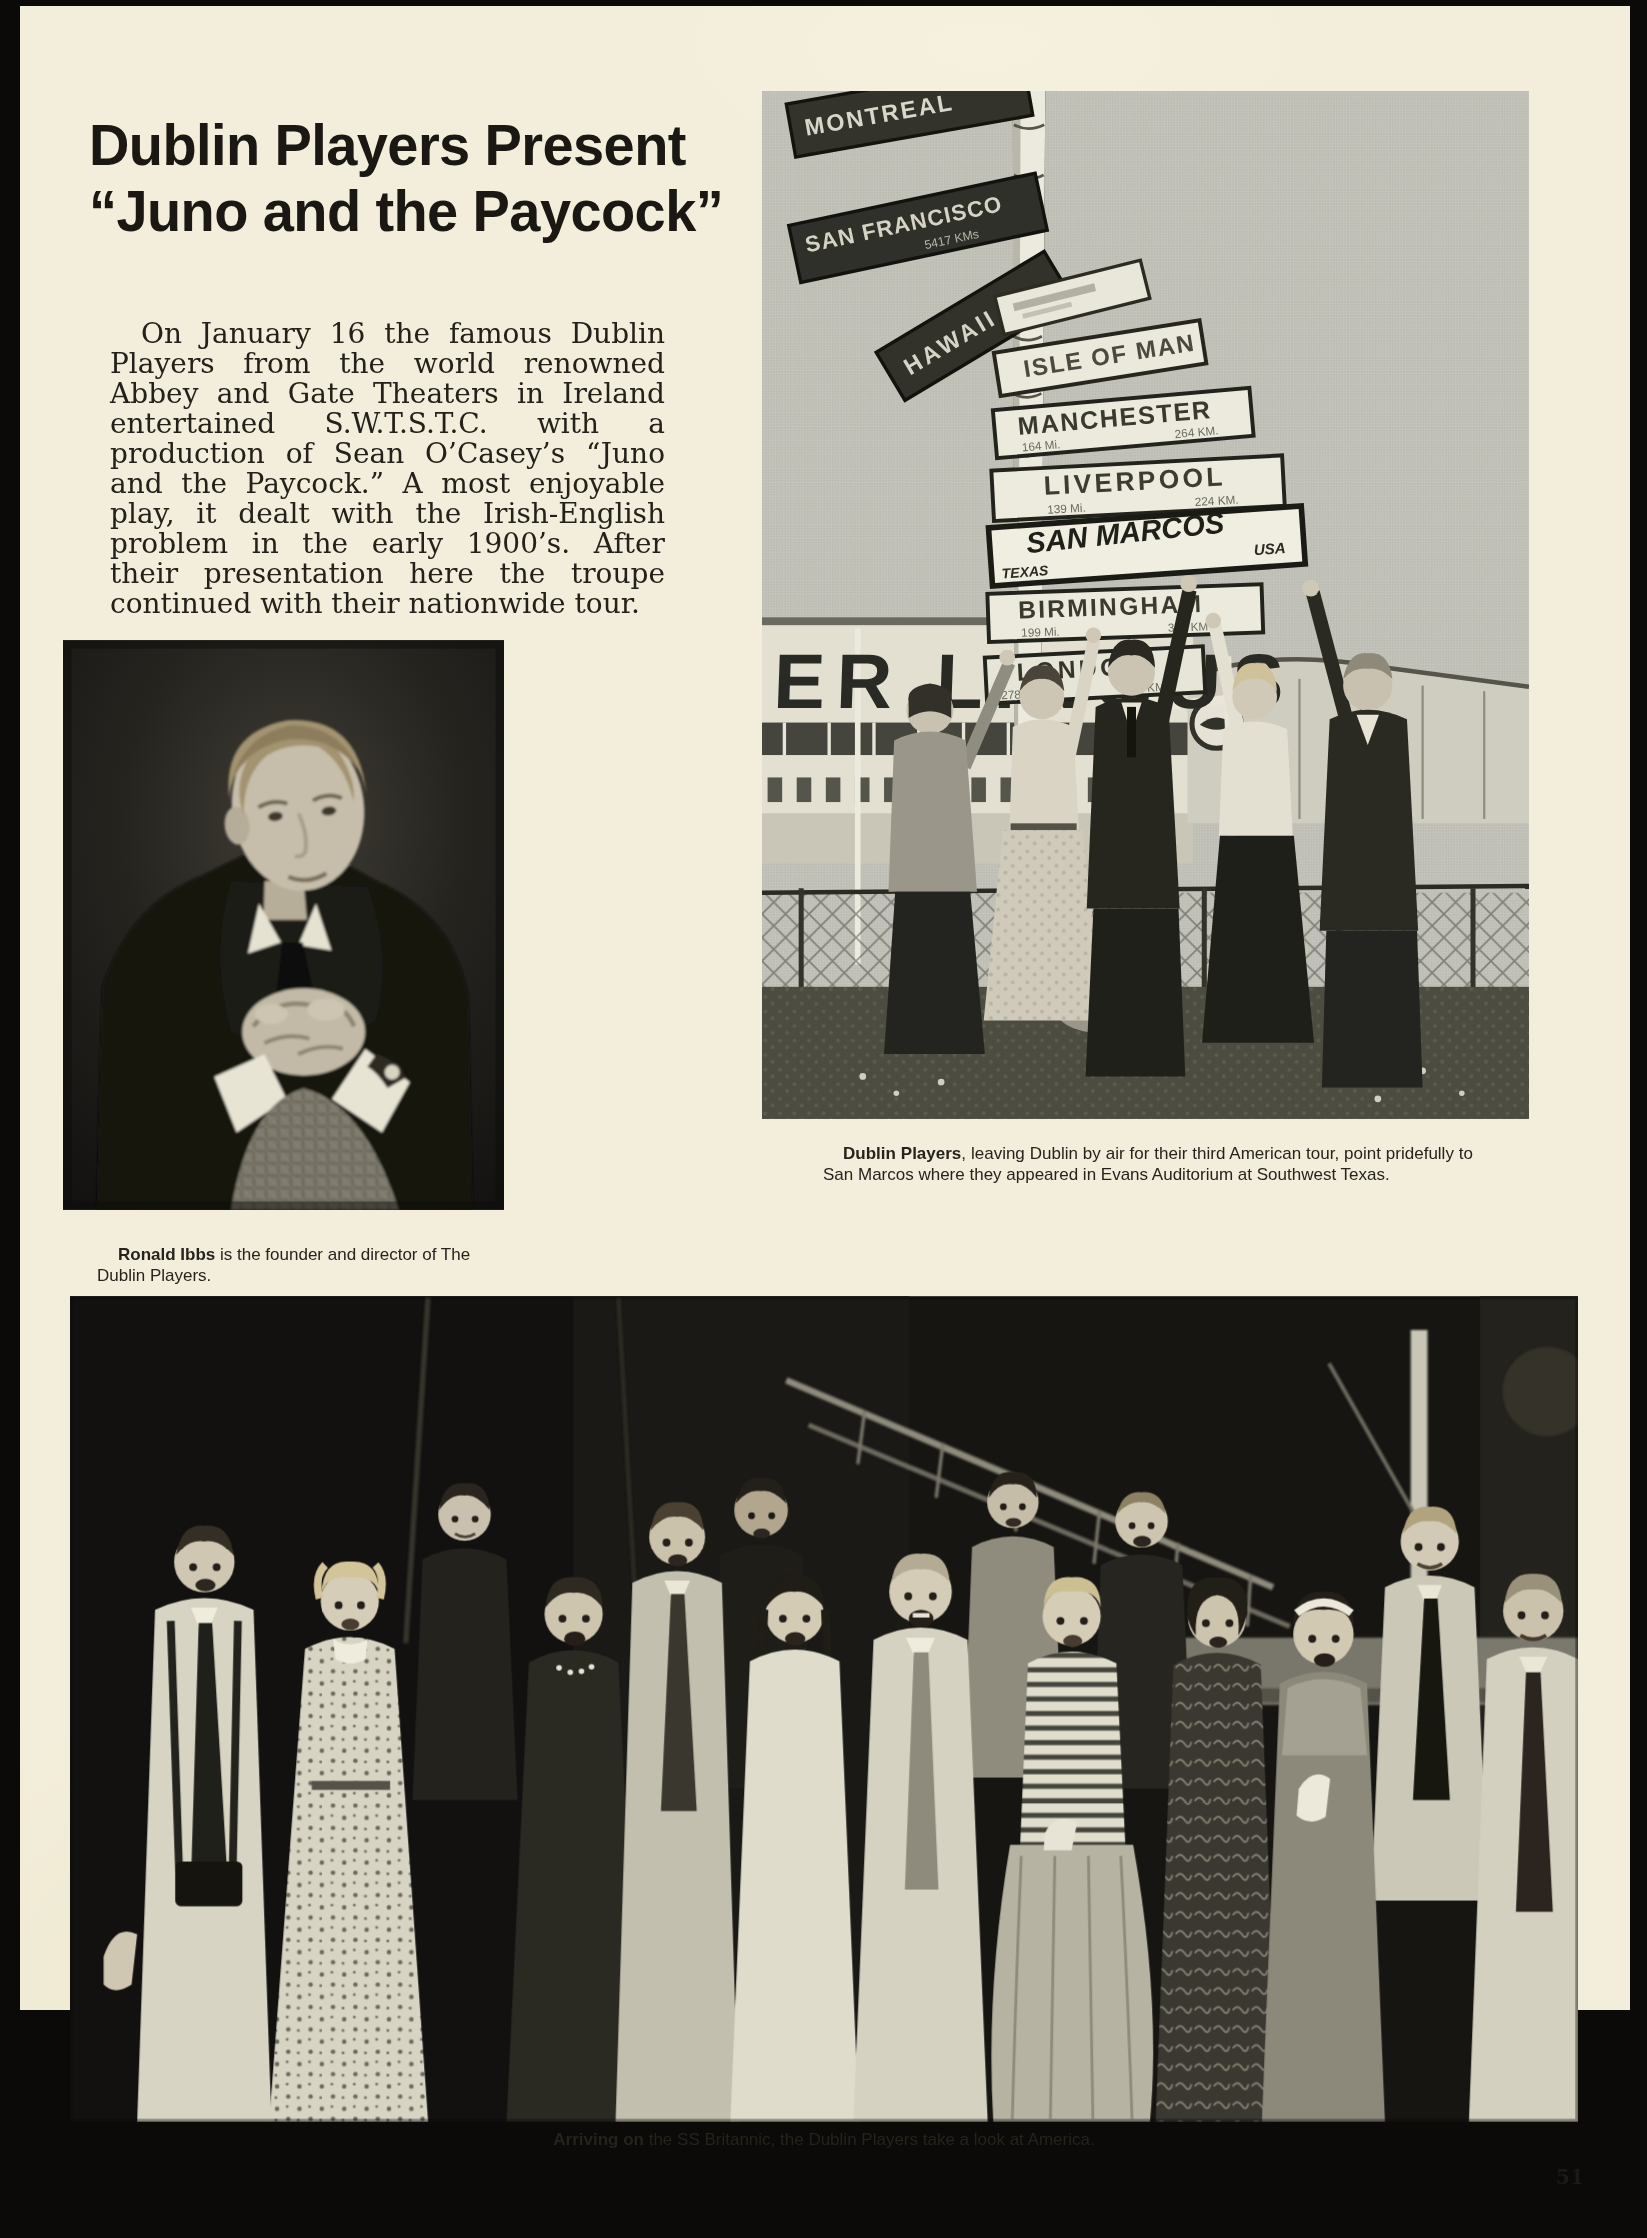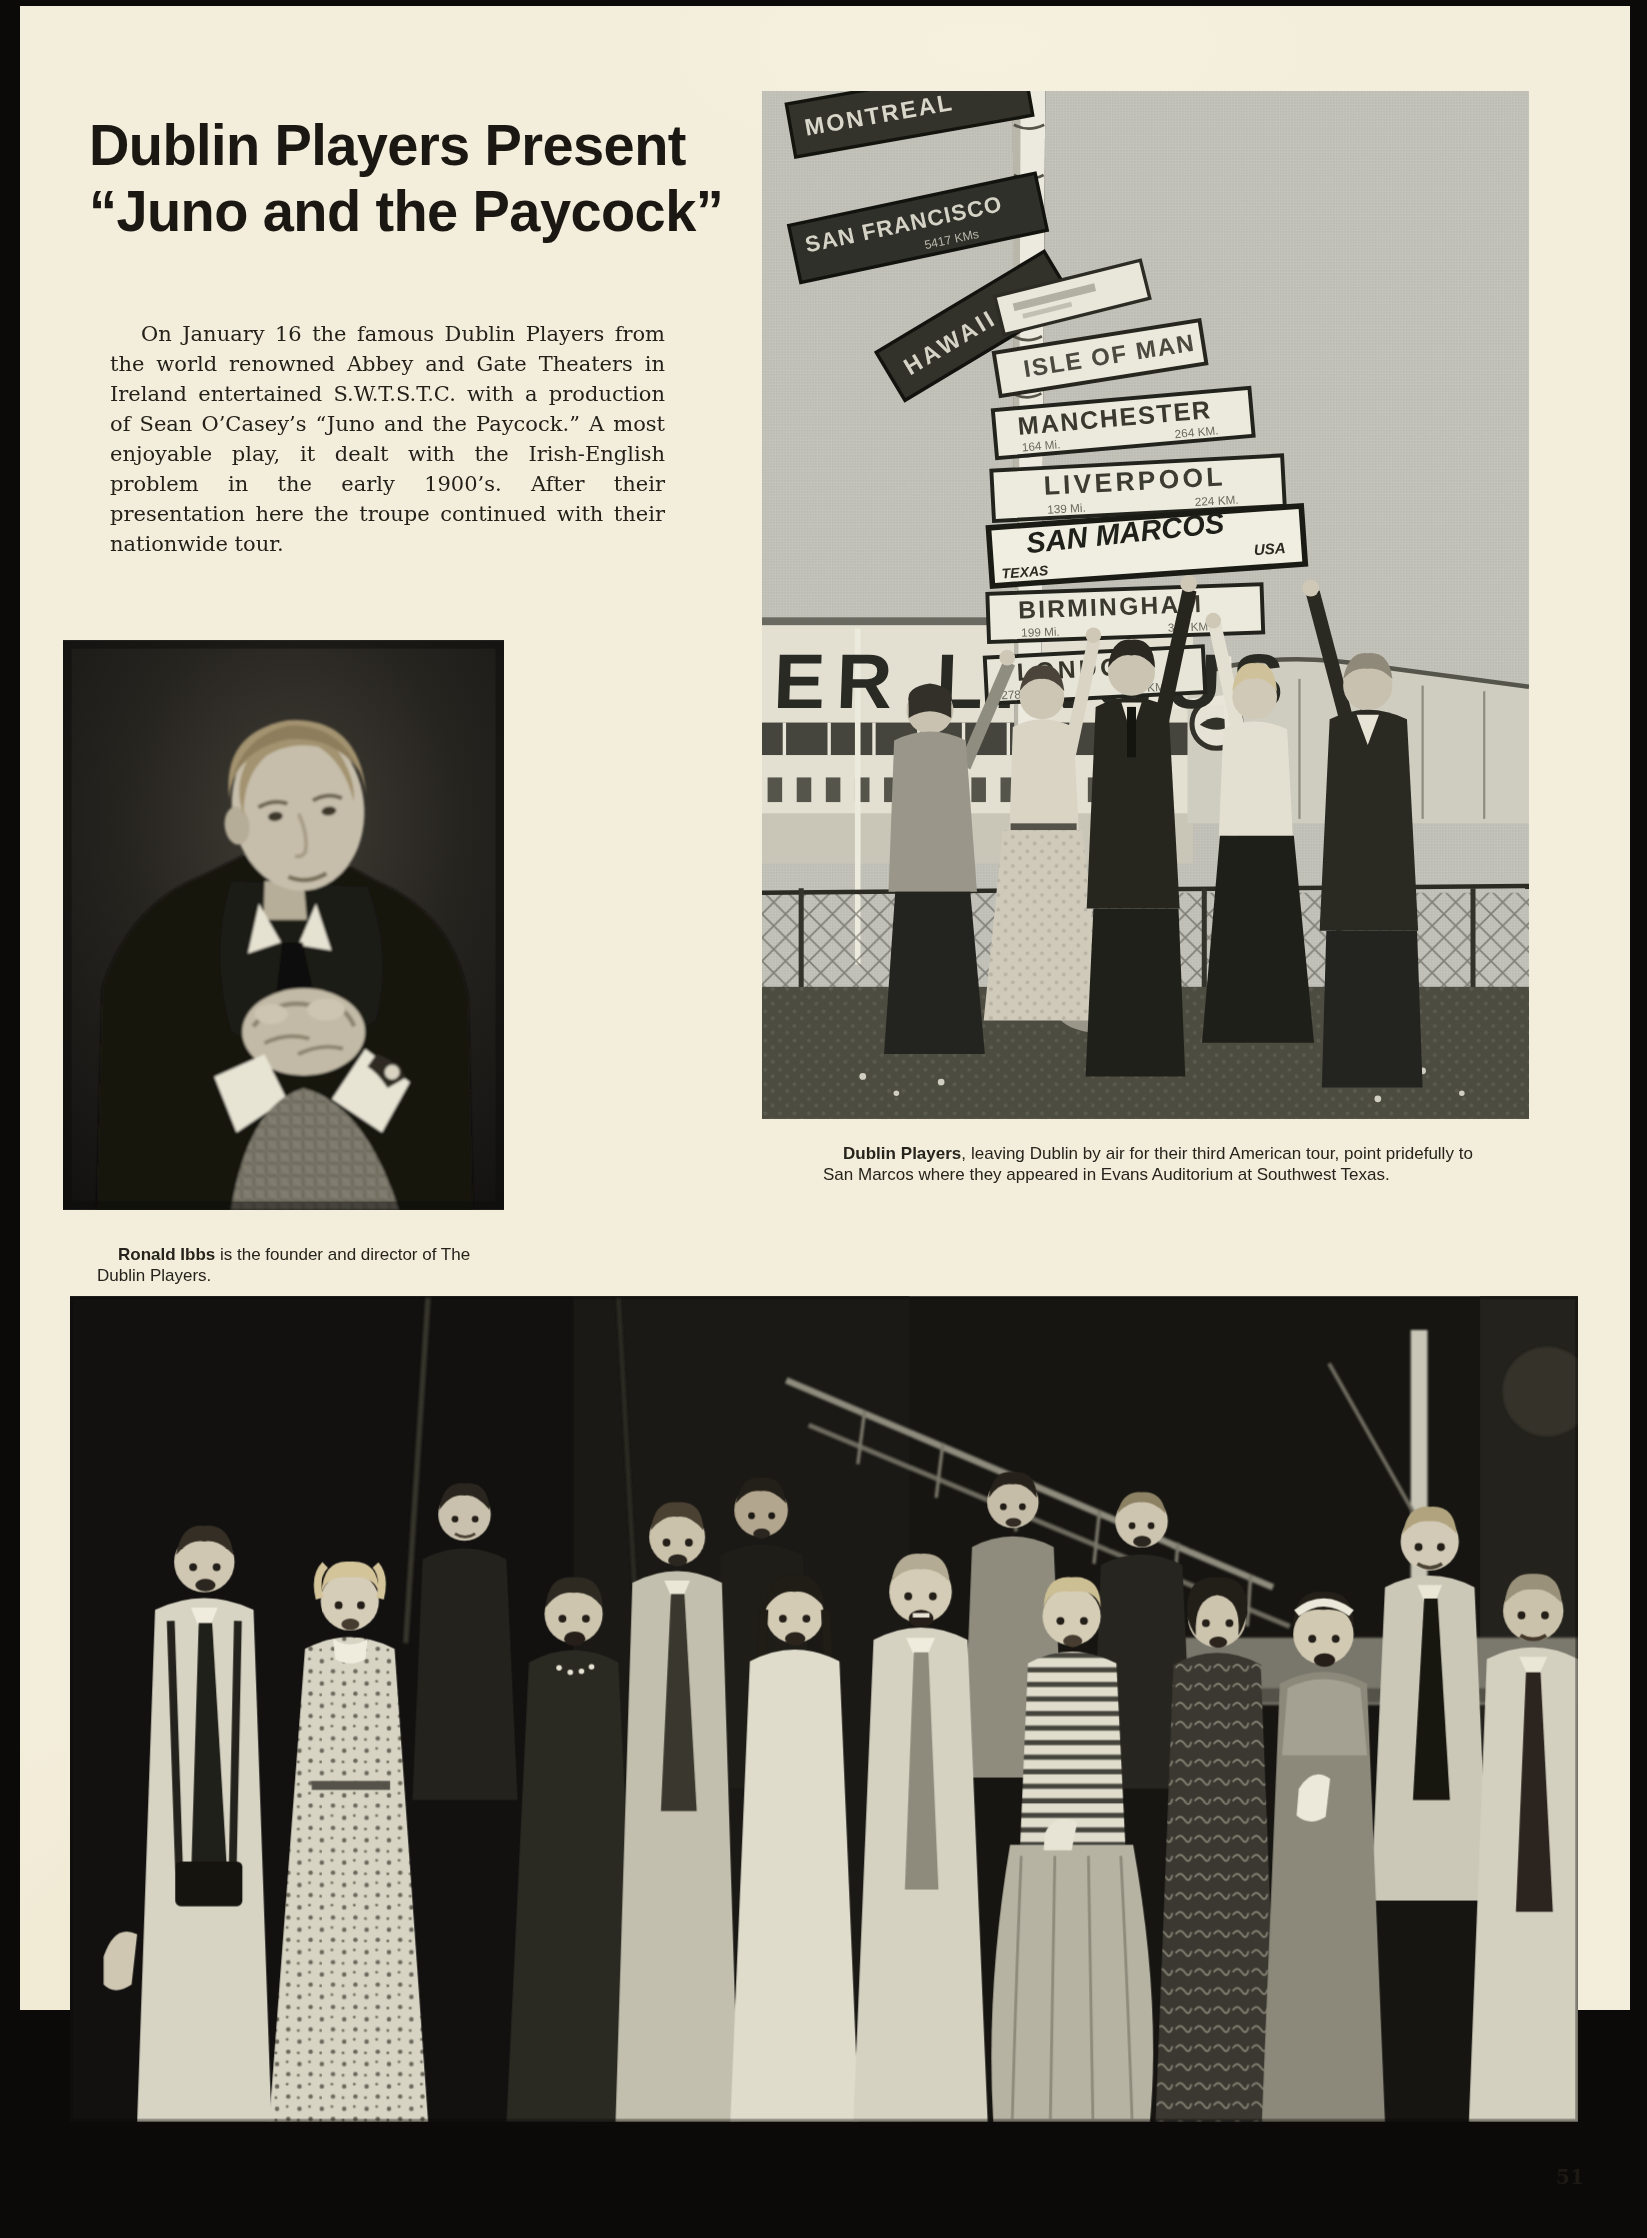--- a/index.html
+++ b/index.html
@@ -4,21 +4,21 @@
 <style>
   html,body{margin:0;padding:0;background:#050505;width:1647px;height:2239px;overflow:hidden;}
   #frame{position:relative;width:1647px;height:2239px;background:#0b0a08;}
   #page{position:absolute;left:20px;top:5.6px;width:1610px;height:2004px;
         background:#f3eedb;
         background-image:radial-gradient(ellipse 672px 280px at 60% 2%, #f6f1de 0%, rgba(0,0,0,0) 60%),
                          radial-gradient(ellipse 504px 392px at 10% 98%, #efe9d2 0%, rgba(0,0,0,0) 70%);}
   .abs{position:absolute;}
   h1{margin:0;font-family:"Liberation Sans",sans-serif;font-weight:700;
      font-size:56px;line-height:63px;letter-spacing:-0.6px;color:#1b1712;transform:scaleY(1.04);transform-origin:top left;}
-  .bodytext{font-family:"DejaVu Serif",serif;font-size:21px;line-height:30px;color:#24211a;
+  .bodytext{font-family:"DejaVu Serif",serif;font-size:28px;line-height:30px;color:#24211a;
      text-align:justify;text-indent:31px;}
   .caption{font-family:"Liberation Sans",sans-serif;font-size:17px;line-height:21px;color:#26231c;}
   .caption b{font-weight:700;}
   .cap-justify{text-align:justify;text-indent:20px;}
   .cap-indent{text-indent:21px;}
   .cap-center{text-align:center;}
   .pagenum{font-family:"DejaVu Serif",serif;font-weight:700;font-size:20px;color:#1d1a14;}
   .photo{display:block;}
   svg text{font-family:"Liberation Sans",sans-serif;}
 </style>
@@ -548,18 +548,19 @@
             <circle cx="2636" cy="570" r="7" fill="#241f18"></circle>
         <path d="M2592 606 Q2615 620 2638 606" stroke="#45392c" stroke-width="7" fill="none"></path>
         <path d="M2532 648 Q2615 606 2695 648 L2695 1475 L2500 1475 Z" fill="#d4d0c0"></path>
         <path d="M2590 644 L2615 700 L2640 644 Z" fill="#ebe7d7"></path>
         <path d="M2602 672 L2628 672 L2650 1100 L2584 1100 Z" fill="#2c241e"></path>
       </g>
     </g>
     <rect width="2695" height="1475" fill="none" stroke="#0c0b09" stroke-width="10" opacity="0.4"></rect>
   </svg>
 
+  <p class="abs caption cap-center" style="left:50px;top:2123px;width:1508px;margin:0;"><b>Arriving on</b><span> the SS Britannic, the Dublin Players take a look at America.</span></p>
 
   <div class="abs pagenum" style="left:1536px;top:2159px;">51</div>
 
 </div>
 </div>
 
 
 </body></html>

